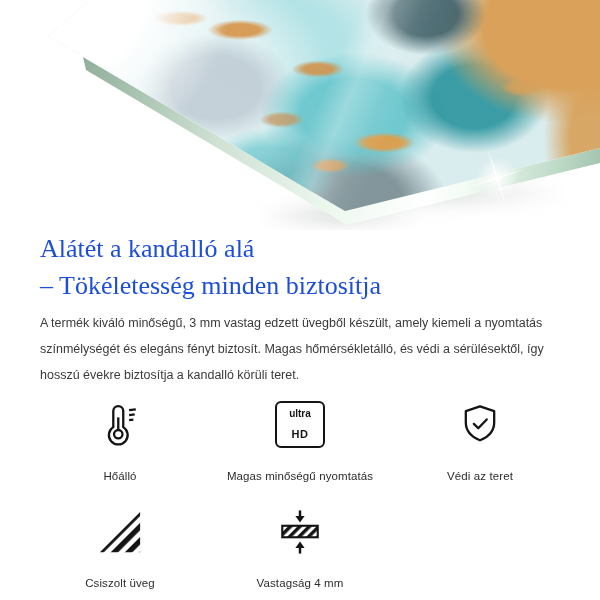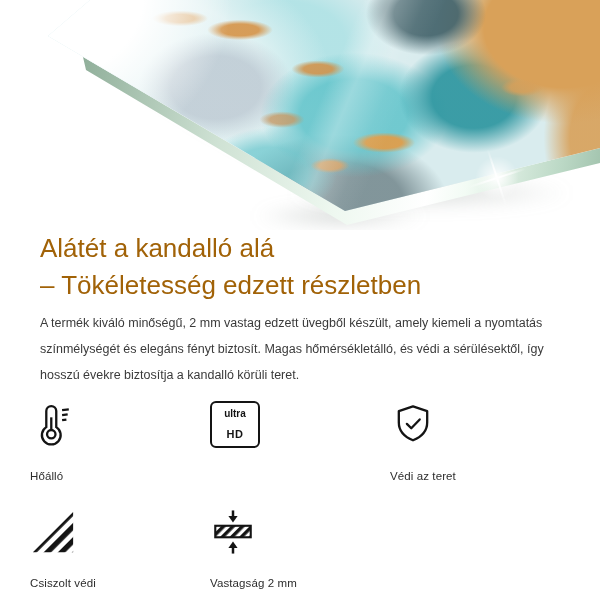--- a/index.html
+++ b/index.html
@@ -49,30 +49,30 @@
            transform:rotate(-18deg);}
   .sparkle .glow{position:absolute;inset:8px;
     background:radial-gradient(circle,rgba(255,255,255,1) 0%,rgba(255,255,255,0.55) 30%,rgba(255,255,255,0) 70%);}
   .sparkle .ray-h{position:absolute;left:0;top:29px;width:60px;height:2px;
     background:linear-gradient(90deg,rgba(255,255,255,0),#ffffff 45%,#ffffff 55%,rgba(255,255,255,0));}
   .sparkle .ray-v{position:absolute;left:29px;top:0;width:2px;height:60px;
     background:linear-gradient(180deg,rgba(255,255,255,0),#ffffff 45%,#ffffff 55%,rgba(255,255,255,0));}
 
   
   .headline{position:absolute;left:40px;top:230px;right:30px;margin:0;
-    font-family:Liberation Sans, sans-serif;font-weight:400;color:#a16207;
+    font-family:Liberation Serif, serif;font-weight:400;color:#1d4ed8;
     font-size:26px;line-height:37px;}
   .headline span{display:block;}
   .desc{position:absolute;left:40px;top:310px;width:540px;margin:0;
     font-size:12.5px;line-height:26px;color:#3a3a3a;}
 
   
   .features{position:absolute;left:30px;top:401px;width:540px;
     display:grid;grid-template-columns:repeat(3,1fr);row-gap:26px;}
-  .feature{display:flex;flex-direction:column;align-items:flex-start;}
+  .feature{display:flex;flex-direction:column;align-items:center;}
   .icon-slot{height:47px;display:flex;align-items:center;justify-content:center;}
   .feature-label{margin-top:22px;font-size:11.5px;color:#2d2d2d;letter-spacing:0.1px;}
   .icon-svg{stroke:#141414;fill:none;stroke-width:2.4;}
   .uhd{width:46px;height:43px;border:2.6px solid #141414;border-radius:6px;
     display:flex;flex-direction:column;align-items:center;justify-content:center;
     font-weight:bold;color:#141414;line-height:1;}
   .uhd .uhd-top{font-size:10px;}
   .uhd .uhd-hd{font-size:11px;letter-spacing:0.5px;margin-top:10px;}
 </style>
 </head>
@@ -88,24 +88,24 @@
     <div class="glass-face"></div>
     <div class="sparkle">
       <div class="glow"></div>
         <div class="ray-h"></div>
         <div class="ray-v"></div>
     </div>
   </div>
 
   <h1 class="headline">
     <span>Alátét a kandalló alá</span>
-    <span>– Tökéletesség edzett részletben</span>
+    <span>– Tökéletesség minden biztosítja</span>
   </h1>
 
-  <p class="desc">A termék kiváló minőségű, 2 mm vastag edzett üvegből készült, amely kiemeli a nyomtatás színmélységét és elegáns fényt biztosít. Magas hőmérsékletálló, és védi a sérülésektől, így hosszú évekre biztosítja a kandalló körüli teret.</p>
+  <p class="desc">A termék kiváló minőségű, 3 mm vastag edzett üvegből készült, amely kiemeli a nyomtatás színmélységét és elegáns fényt biztosít. Magas hőmérsékletálló, és védi a sérülésektől, így hosszú évekre biztosítja a kandalló körüli teret.</p>
 
   <div class="features">
 
     <div class="feature">
       <div class="icon-slot">
         <svg class="icon-svg" width="46" height="46" viewBox="0 0 48 48">
           <path d="M17 26.2V9.5a5.2 5.2 0 0 1 10.4 0v16.7a9.8 9.8 0 1 1-10.4 0Z"></path>
           <circle cx="22.2" cy="33.6" r="4.4"></circle>
           <line x1="22.2" y1="16" x2="22.2" y2="29.5"></line>
           <line x1="33.5" y1="8.5" x2="40.5" y2="7.6"></line>
@@ -116,20 +116,21 @@
       <span class="feature-label">Hőálló</span>
     </div>
 
     <div class="feature">
       <div class="icon-slot">
         <div class="uhd">
           <span class="uhd-top">ultra</span>
           <span class="uhd-hd">HD</span>
         </div>
       </div>
+      <span class="feature-label">Magas minőségű nyomtatás</span>
     </div>
 
     <div class="feature">
       <div class="icon-slot">
         <svg class="icon-svg" width="46" height="46" viewBox="0 0 48 48">
           <path d="M24 4.6l14.8 4.9v11.8c0 8.9-6.3 15.1-14.8 18.6C15.5 36.4 9.2 30.2 9.2 21.3V9.5Z" stroke-linejoin="round"></path>
           <path d="M17.6 22.8l4.6 4.6 8.8-9.2" stroke-linecap="round" stroke-linejoin="round"></path>
         </svg>
       </div>
       <span class="feature-label">Védi az teret</span>
@@ -140,35 +141,35 @@
       <div class="icon-slot">
         <svg width="46" height="46" viewBox="0 0 48 48">
           <defs>
             <pattern id="hatch-a" width="10.5" height="10.5" patternUnits="userSpaceOnUse" patternTransform="rotate(45)">
               <rect width="5.5" height="10.5" fill="#141414"></rect>
             </pattern>
           </defs>
           <path d="M45 3v42H3Z" fill="url(#hatch-a)"></path>
         </svg>
       </div>
-      <span class="feature-label">Csiszolt védi</span>
+      <span class="feature-label">Csiszolt üveg</span>
     </div>
 
     <div class="feature">
       <div class="icon-slot">
         <svg width="46" height="46" viewBox="0 0 48 48">
           <defs>
             <pattern id="hatch-b" width="7" height="7" patternUnits="userSpaceOnUse" patternTransform="rotate(45)">
               <rect width="3.6" height="7" fill="#141414"></rect>
             </pattern>
           </defs>
           <line x1="24" y1="1.5" x2="24" y2="9" stroke="#141414" stroke-width="2.6"></line>
           <path d="M19.2 7.4 24 14l4.8-6.6Z" fill="#141414"></path>
           <rect x="5.5" y="17.5" width="37" height="12" fill="url(#hatch-b)" stroke="#141414" stroke-width="2.2"></rect>
           <line x1="24" y1="46.5" x2="24" y2="39" stroke="#141414" stroke-width="2.6"></line>
           <path d="M19.2 40.6 24 34l4.8 6.6Z" fill="#141414"></path>
         </svg>
       </div>
-      <span class="feature-label">Vastagság 2 mm</span>
+      <span class="feature-label">Vastagság 4 mm</span>
     </div>
 
   </div>
 </div>
 
 </body></html>

